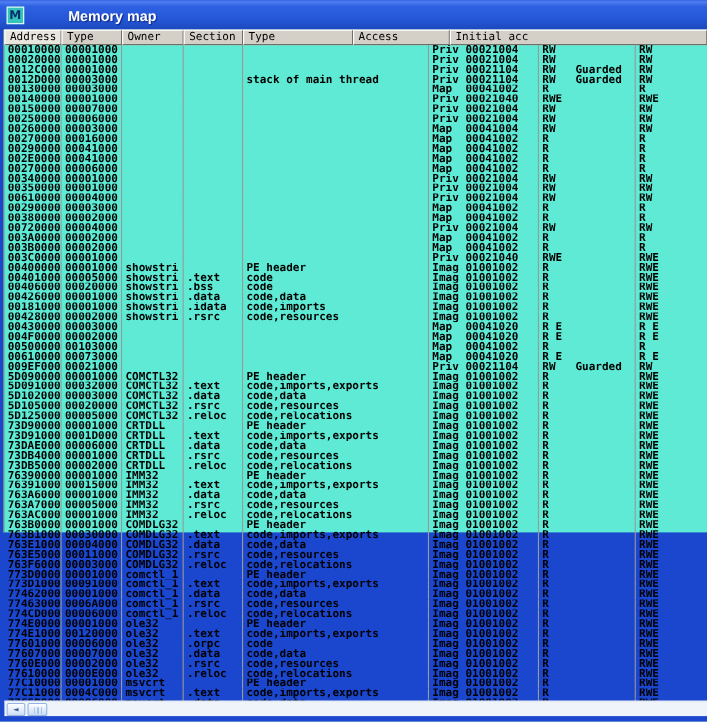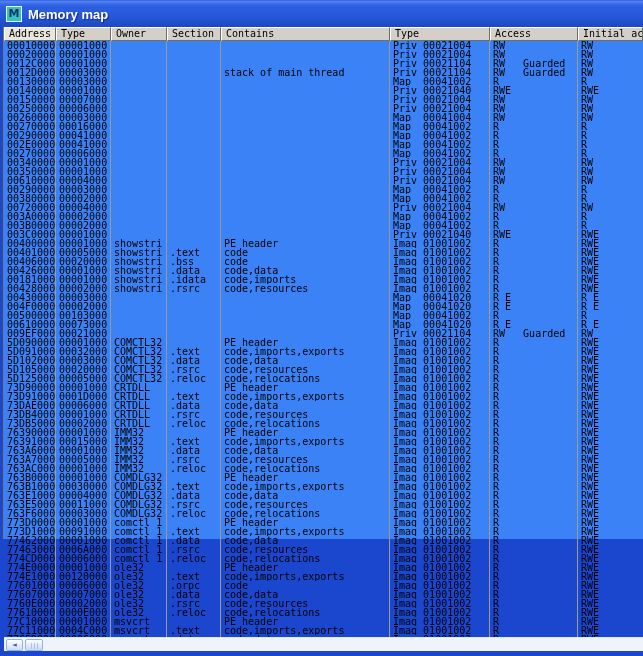--- a/index.html
+++ b/index.html
@@ -12,41 +12,41 @@
     height:27px; display:flex; align-items:center; gap:6px; padding:0 6px;
     background:linear-gradient(180deg,#5583F2 0%,#2E61E2 18%,#2456D6 65%,#1C48BE 100%);
     border-top:1px solid #3B6BE8;
   }
   .win-icon {
     width:16px; height:16px; flex:none; background:#35C4BC; border:1px solid #EAFBFB;
     color:#05306B; font:bold 11px/14px "DejaVu Sans",sans-serif; text-align:center;
   }
   .win-title {
     color:#FFFFFF; font:bold 13px "Liberation Sans",sans-serif;
-    text-shadow:1px 1px 1px rgba(8,20,90,0.65); white-space:nowrap;
+    text-shadow:1px 1px 1px rgba(8,20,90,0.65); white-space:nowrap;margin-left:34px;
   }
 
-  .client { position:absolute; left:3px; top:27px; width:640px; height:512px;
-            background:#3b82f6; display:flex; flex-direction:column;
+  .client { position:absolute; left:3px; top:27px; width:640px; height:457px;
+            background:#5eead4; display:flex; flex-direction:column;
             border-left:1px solid #7A7A72; }
 
   .thead { display:flex; height:14px; flex:none; background:#D4D0C8; }
   .c0{width:52px} .c1{width:55px} .c2{width:56px} .c3{width:54px}
   .c4{width:169px} .c5{width:100px} .c6{width:88px} .c7{flex:1; border-right:none;}
   .th {
     height:14px; flex:none; overflow:hidden; white-space:pre;
     font-size:10px; line-height:12px; padding-left:4px; color:#000;
     background:#D4D0C8;
     border-top:1px solid #FFFFFF; border-left:1px solid #FFFFFF;
     border-right:1px solid #6F6F68; border-bottom:1px solid #6F6F68;
   }
   .th.c7 { flex:1; }
   .th.first { background:#E9E6DE; }
 
-  .rows { height:596px; overflow:hidden; flex:none; }
+  .rows { height:596px; overflow:hidden; flex:none;font-weight:bold; }
   .trow { display:flex; height:9px; }
   .cell {
     height:9px; flex:none; overflow:hidden; white-space:pre; color:#000;
     font-size:10px; line-height:9px; padding-left:3px;
     border-right:1px solid #9A9A94;
   }
   .cell.c7 { flex:1; border-right:none; }
 
   .hscroll { height:14px; flex:none; background:#EFF4FB; display:flex;
              align-items:center; gap:2px; padding-left:2px;
@@ -76,21 +76,20 @@
     <div class="win-title">Memory map</div>
   </div>
 
   <div class="client">
 
     <div class="thead">
         <div class="th c0 first">Address</div>
         <div class="th c1">Type</div>
         <div class="th c2">Owner</div>
         <div class="th c3">Section</div>
-        <div class="th c4">Contains</div>
         <div class="th c5">Type</div>
         <div class="th c6">Access</div>
         <div class="th c7">Initial acc</div>
       </div>
 
     <div class="rows">
         <div class="trow">
           <div class="cell c0">00010000</div>
           <div class="cell c1">00001000</div>
           <div class="cell c2"></div>

